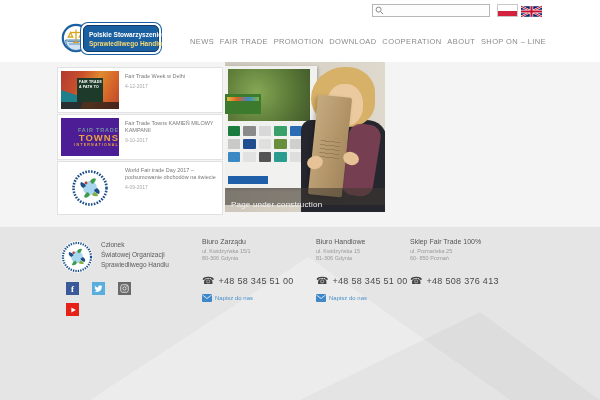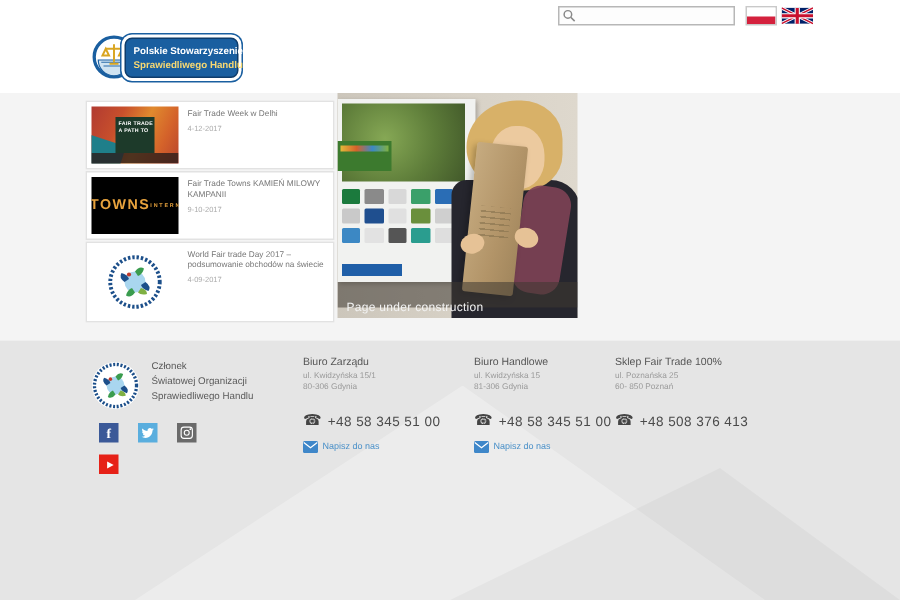--- a/index.html
+++ b/index.html
@@ -40,21 +40,21 @@
   .news-date{font-size:5px;color:#aaaaaa;margin-top:3px;}
 
   
   .thumb-delhi{background:linear-gradient(115deg,#b13a31 0%,#c8502c 30%,#e08a2e 55%,#d4622a 78%,#b8452e 100%);}
   .thumb-delhi .teal{position:absolute;left:-6px;bottom:-8px;width:26px;height:24px;background:#1f7f8a;transform:rotate(18deg);}
   .thumb-delhi .dark{position:absolute;left:16px;top:7px;width:26px;height:24px;background:#1d3a2a;padding:2px 0 0 2px;box-sizing:border-box;}
   .thumb-delhi .dark div{font-size:3.5px;font-weight:bold;color:#fff;line-height:4.5px;letter-spacing:.2px;}
   .thumb-delhi .crowd{position:absolute;left:0;bottom:0;width:100%;height:7px;background:#2a1d1a;opacity:.8;}
 
   
-  .thumb-towns{background:#000000;display:flex;flex-direction:row;justify-content:center;align-items:center;padding-left:2px;box-sizing:border-box;}
+  .thumb-towns{background:#4c1d95;display:flex;flex-direction:column;justify-content:center;align-items:flex-end;padding-left:2px;box-sizing:border-box;}
   .towns-l1{font-size:5.5px;font-weight:bold;color:#73919f;letter-spacing:.8px;line-height:6px;}
   .towns-l2{font-size:9.5px;font-weight:bold;color:#e8a33d;letter-spacing:1px;line-height:10px;}
   .towns-l3{font-size:3.6px;font-weight:bold;color:#e8a33d;letter-spacing:1.2px;line-height:5px;}
 
   
   .thumb-wfto{background:#ffffff;display:flex;align-items:center;justify-content:center;}
 
   
   .hero{position:absolute;left:225px;top:0;width:160px;height:150px;background:linear-gradient(90deg,#ccc6bb 0%,#d8d2c7 55%,#ded8cd 100%);overflow:hidden;}
   .poster{position:absolute;left:0;top:4px;width:92px;height:122px;background:#f1f2f0;box-shadow:1px 1px 3px rgba(0,0,0,.25);}
@@ -146,20 +146,29 @@
   <div class="flag flag-uk">
     <svg width="21" height="13" viewBox="0 0 60 30">
       <rect width="60" height="30" fill="#012169"></rect>
       <path d="M0,0 L60,30 M60,0 L0,30" stroke="#ffffff" stroke-width="6"></path>
       <path d="M0,0 L60,30 M60,0 L0,30" stroke="#C8102E" stroke-width="3"></path>
       <path d="M30,0 V30 M0,15 H60" stroke="#ffffff" stroke-width="10"></path>
       <path d="M30,0 V30 M0,15 H60" stroke="#C8102E" stroke-width="6"></path>
     </svg>
   </div>
 
+  <div class="nav">
+    <span class="nav-item">NEWS</span>
+    <span class="nav-item">FAIR TRADE</span>
+    <span class="nav-item">PROMOTION</span>
+    <span class="nav-item">DOWNLOAD</span>
+    <span class="nav-item">COOPERATION</span>
+    <span class="nav-item">ABOUT</span>
+    <span class="nav-item">SHOP ON – LINE</span>
+  </div>
 </div>
 
 <div class="band">
 
   <div class="news-card card1">
     <div class="thumb thumb-delhi">
       <div class="teal"></div>
       <div class="dark">
         <div>FAIR TRADE</div>
         <div>A PATH TO</div>

